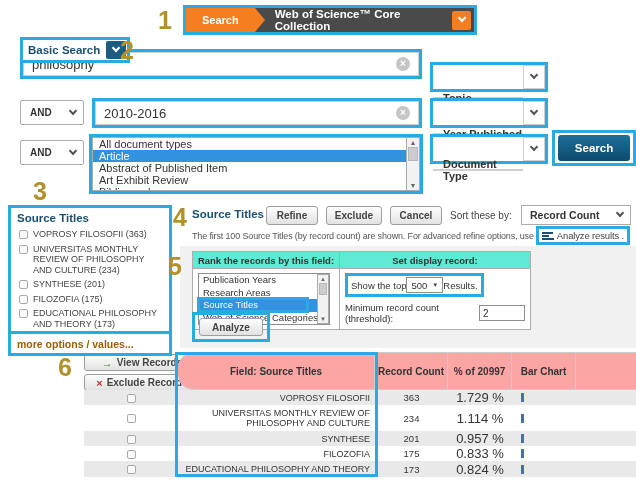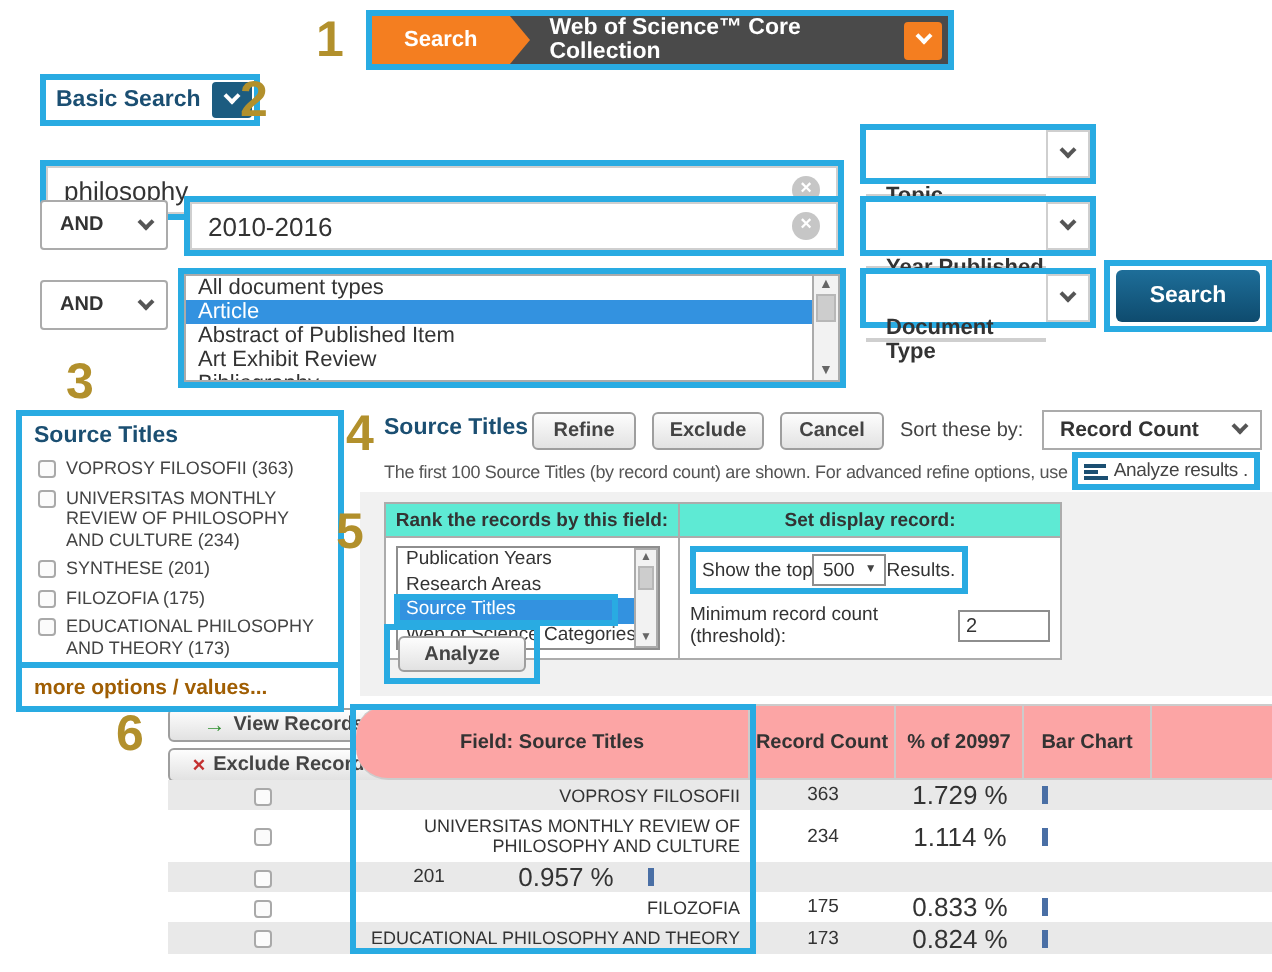--- a/index.html
+++ b/index.html
@@ -179,21 +179,21 @@
     </div>
   </div>
 
   <div class="basic-search hl">
     <span class="bs-label">Basic Search</span>
     <span class="bs-dd">
       <span class="chev"></span>
     </span>
   </div>
 
-  <div class="input-box hl" style="left:20px;top:80px;width:402px;height:30px">
+  <div class="input-box hl" style="left:20px;top:49px;width:402px;height:30px">
     <input class="text-input" readonly="" value="philosophy" style="">
     <span class="clear-x">×</span>
   </div>
   <div class="field-dd hl" style="left:430px;top:62px;width:118px;height:30px">
     <span class="lbl">Topic</span>
     <span class="arr">
         <span class="chev"></span>
       </span>
   </div>
 
@@ -380,20 +380,21 @@
       <div class="cell-count">234</div>
       <div class="cell-pct">1.114 %</div>
       <div class="cell-bar">
           <span class="bar-tick"></span>
         </div>
     </div>
     <div class="res-row odd" style="height:15px">
       <div class="cell-cb">
           <span class="cb"></span>
         </div>
+      <div class="cell-field">SYNTHESE</div>
       <div class="cell-count">201</div>
       <div class="cell-pct">0.957 %</div>
       <div class="cell-bar">
           <span class="bar-tick"></span>
         </div>
     </div>
     <div class="res-row" style="height:15px">
       <div class="cell-cb">
           <span class="cb"></span>
         </div>

